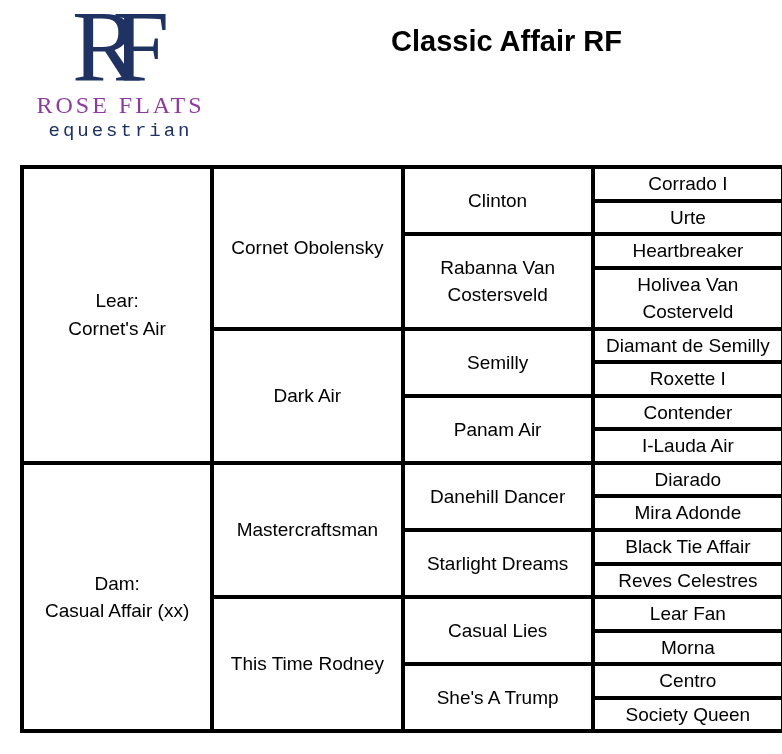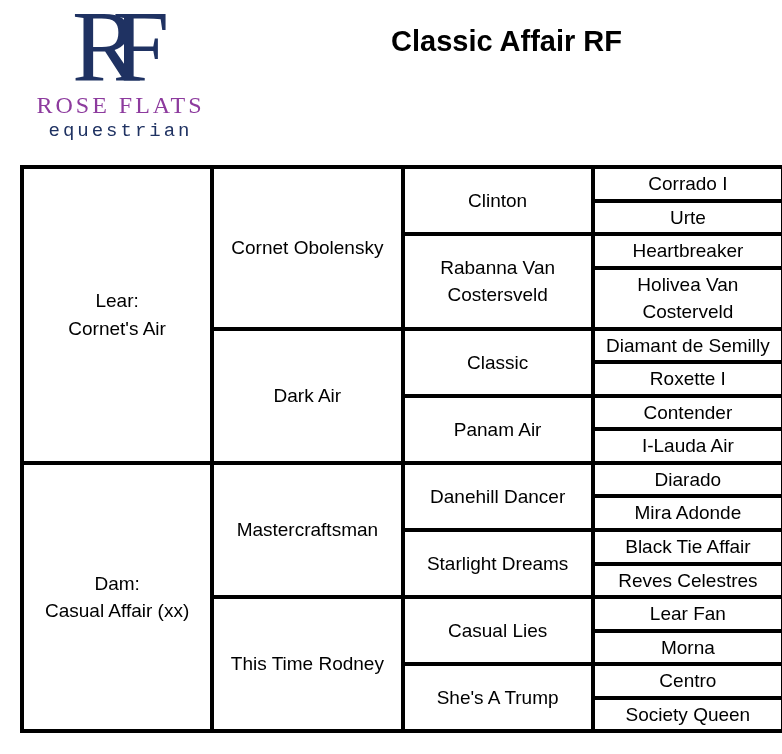--- a/index.html
+++ b/index.html
@@ -122,21 +122,21 @@
       </tr>
       <tr>
         <td rowspan="2">Rabanna Van Costersveld</td>
         <td>Heartbreaker</td>
       </tr>
       <tr class="tall">
         <td>Holivea Van Costerveld</td>
       </tr>
       <tr>
         <td rowspan="4">Dark Air</td>
-        <td rowspan="2">Classic</td>
+        <td rowspan="2">Semilly</td>
         <td>Diamant de Semilly</td>
       </tr>
       <tr>
         <td>Roxette I</td>
       </tr>
       <tr>
         <td rowspan="2">Panam Air</td>
         <td>Contender</td>
       </tr>
       <tr>

